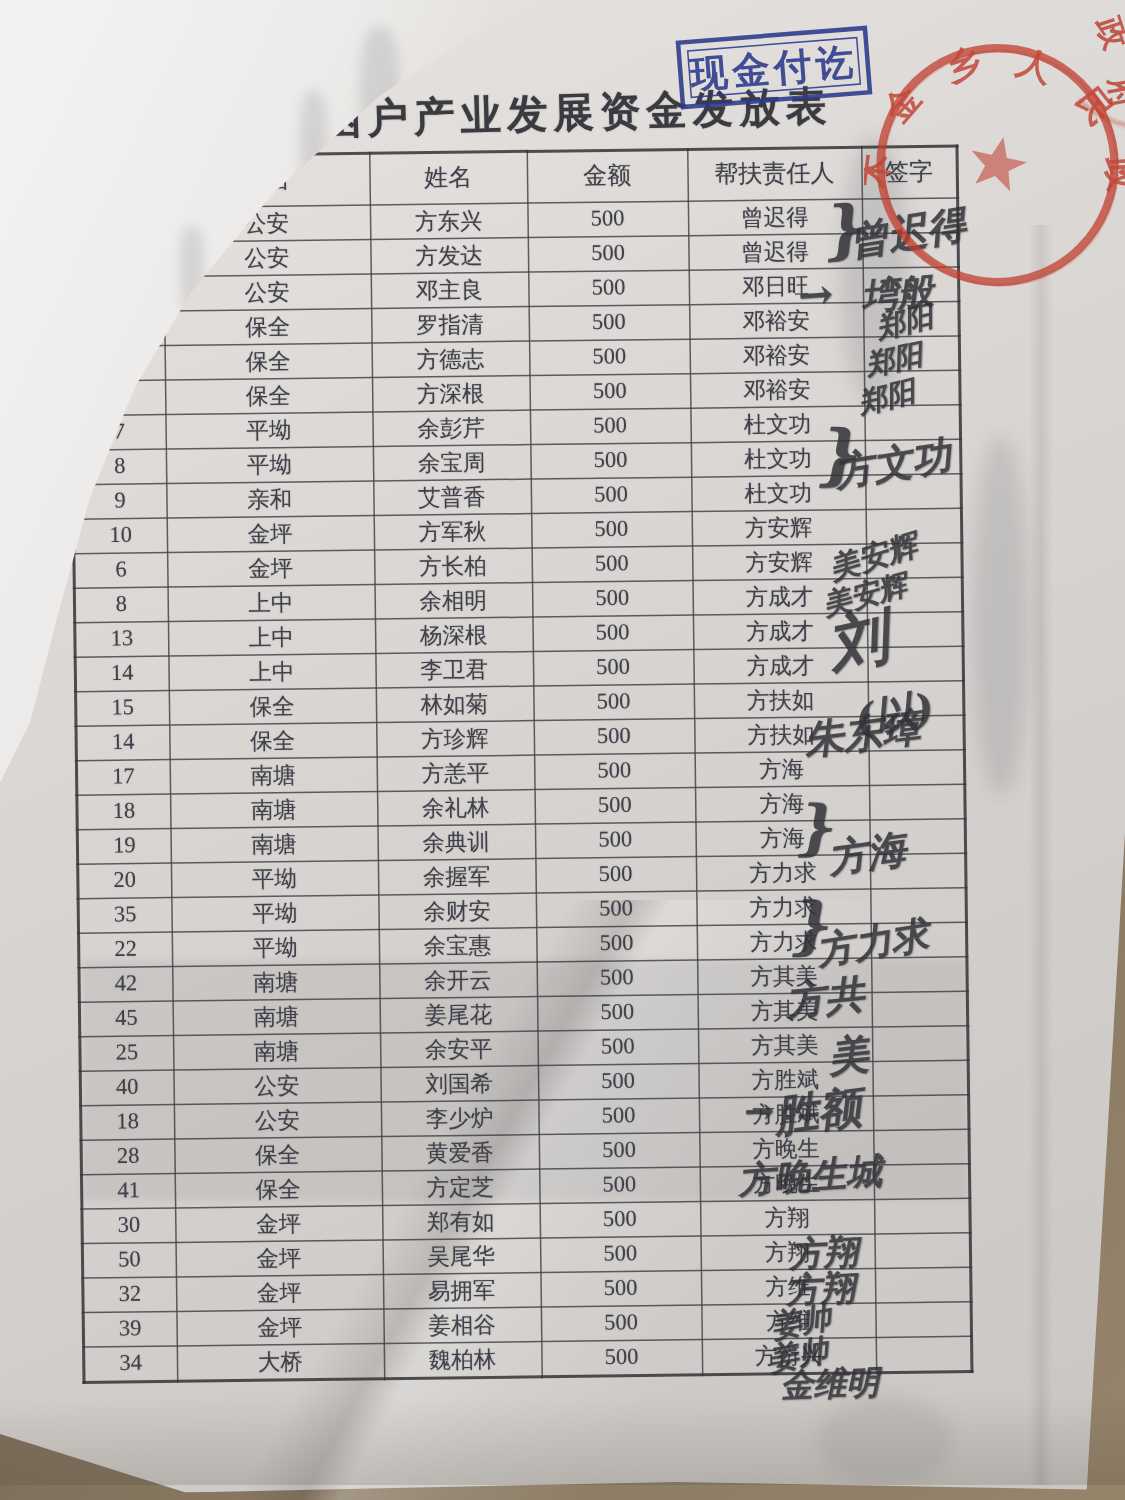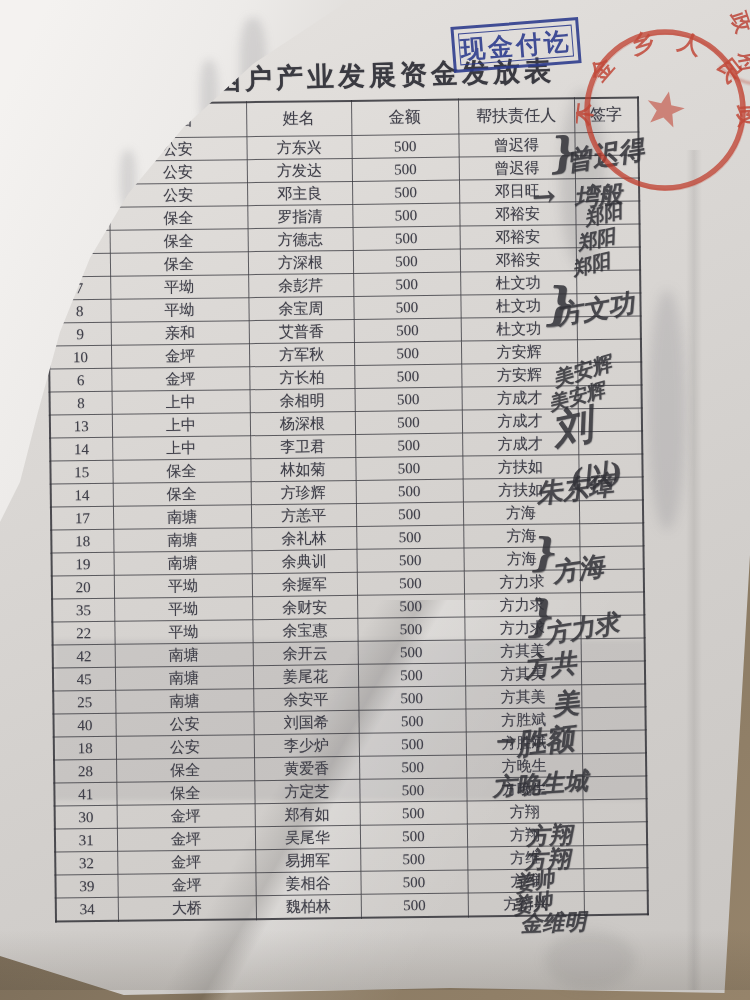--- a/index.html
+++ b/index.html
@@ -322,21 +322,21 @@
           </tr>
           <tr class="r">
             <td>30</td>
             <td>金坪</td>
             <td>郑有如</td>
             <td>500</td>
             <td>方翔</td>
             <td></td>
           </tr>
           <tr class="r">
-            <td>31</td>
+            <td>50</td>
             <td>金坪</td>
             <td>吴尾华</td>
             <td>500</td>
             <td>方翔</td>
             <td></td>
           </tr>
           <tr class="r">
             <td>32</td>
             <td>金坪</td>
             <td>易拥军</td>

